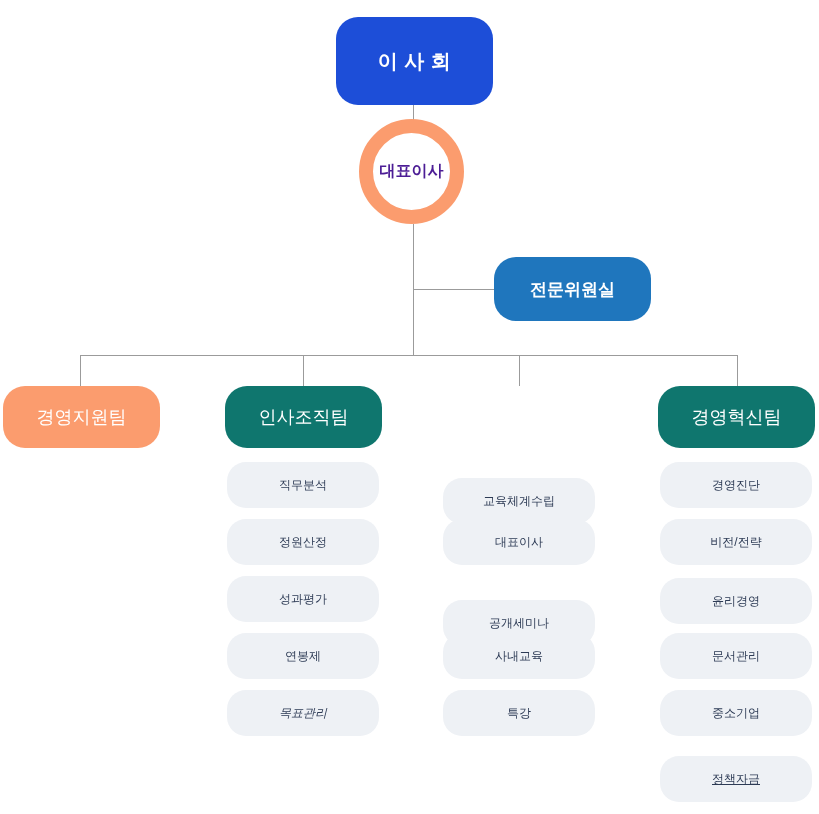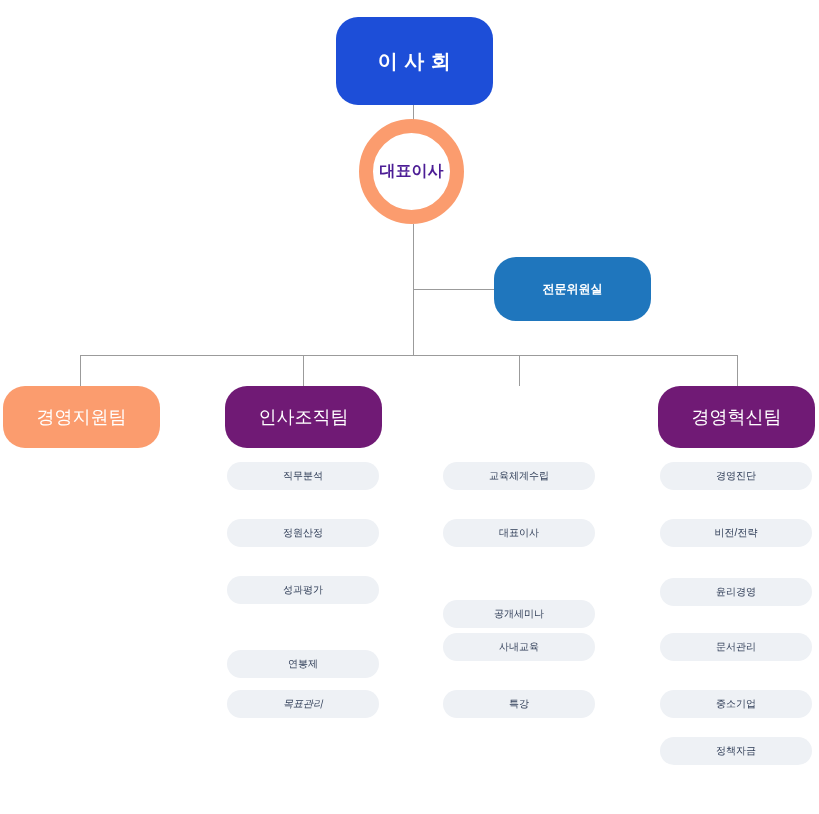--- a/index.html
+++ b/index.html
@@ -70,48 +70,48 @@
 
   
   .node-committee {
     left: 494px;
     top: 257px;
     width: 157px;
     height: 64px;
     background: #1f76bd;
     border-radius: 22px;
     color: #ffffff;
-    font-size: 12px;
+    font-size: 17px;
     font-weight: bold;
   }
 
   
   .node-team {
     top: 386px;
     width: 157px;
     height: 62px;
     border-radius: 22px;
     color: #ffffff;
     font-size: 18px;
     font-weight: normal;
-    background: #701a75;
+    background: #0f766e;
   }
   .node-team.accent {
     background: #fb9c6e;
   }
 
   
   .pill {
     position: absolute;
     width: 152px;
-    height: 28px;
+    height: 46px;
     border-radius: 19px;
     background: #eef1f5;
     color: #2d3b55;
-    font-size: 10px;
+    font-size: 12px;
     display: flex;
     align-items: center;
     justify-content: center;
     white-space: nowrap;
     box-sizing: border-box;
   }
 
   .col {
     position: absolute;
     top: 462px;
@@ -160,34 +160,34 @@
   <div class="node node-team" style="left:658px;">
     <span>경영혁신팀</span>
   </div>
 
   <div class="col" style="left:6px;"></div>
 
   <div class="col" style="left:227px;">
     <div class="pill" style="top:0px;">직무분석</div>
     <div class="pill" style="top:57px;">정원산정</div>
     <div class="pill" style="top:114px;">성과평가</div>
-    <div class="pill" style="top:188px;">연봉제</div>
+    <div class="pill" style="top:171px;">연봉제</div>
     <div class="pill" style="top:228px;font-style:italic;">목표관리</div>
   </div>
 
   <div class="col" style="left:443px;">
-    <div class="pill" style="top:0px;">교육체계수립</div>
+    <div class="pill" style="top:16px;">교육체계수립</div>
     <div class="pill" style="top:57px;">대표이사</div>
     <div class="pill" style="top:114px;margin-top:24px;">공개세미나</div>
     <div class="pill" style="top:171px;">사내교육</div>
     <div class="pill" style="top:228px;">특강</div>
   </div>
 
   <div class="col" style="left:660px;">
     <div class="pill" style="top:0px;">경영진단</div>
     <div class="pill" style="top:57px;">비전/전략</div>
     <div class="pill" style="top:116px;">윤리경영</div>
     <div class="pill" style="top:171px;text-align:right;">문서관리</div>
     <div class="pill" style="top:228px;">중소기업</div>
-    <div class="pill" style="top:275px;">정책자금</div>
+    <div class="pill" style="top:294px;text-decoration:underline;">정책자금</div>
   </div>
 
 </div>
 
 </body></html>

